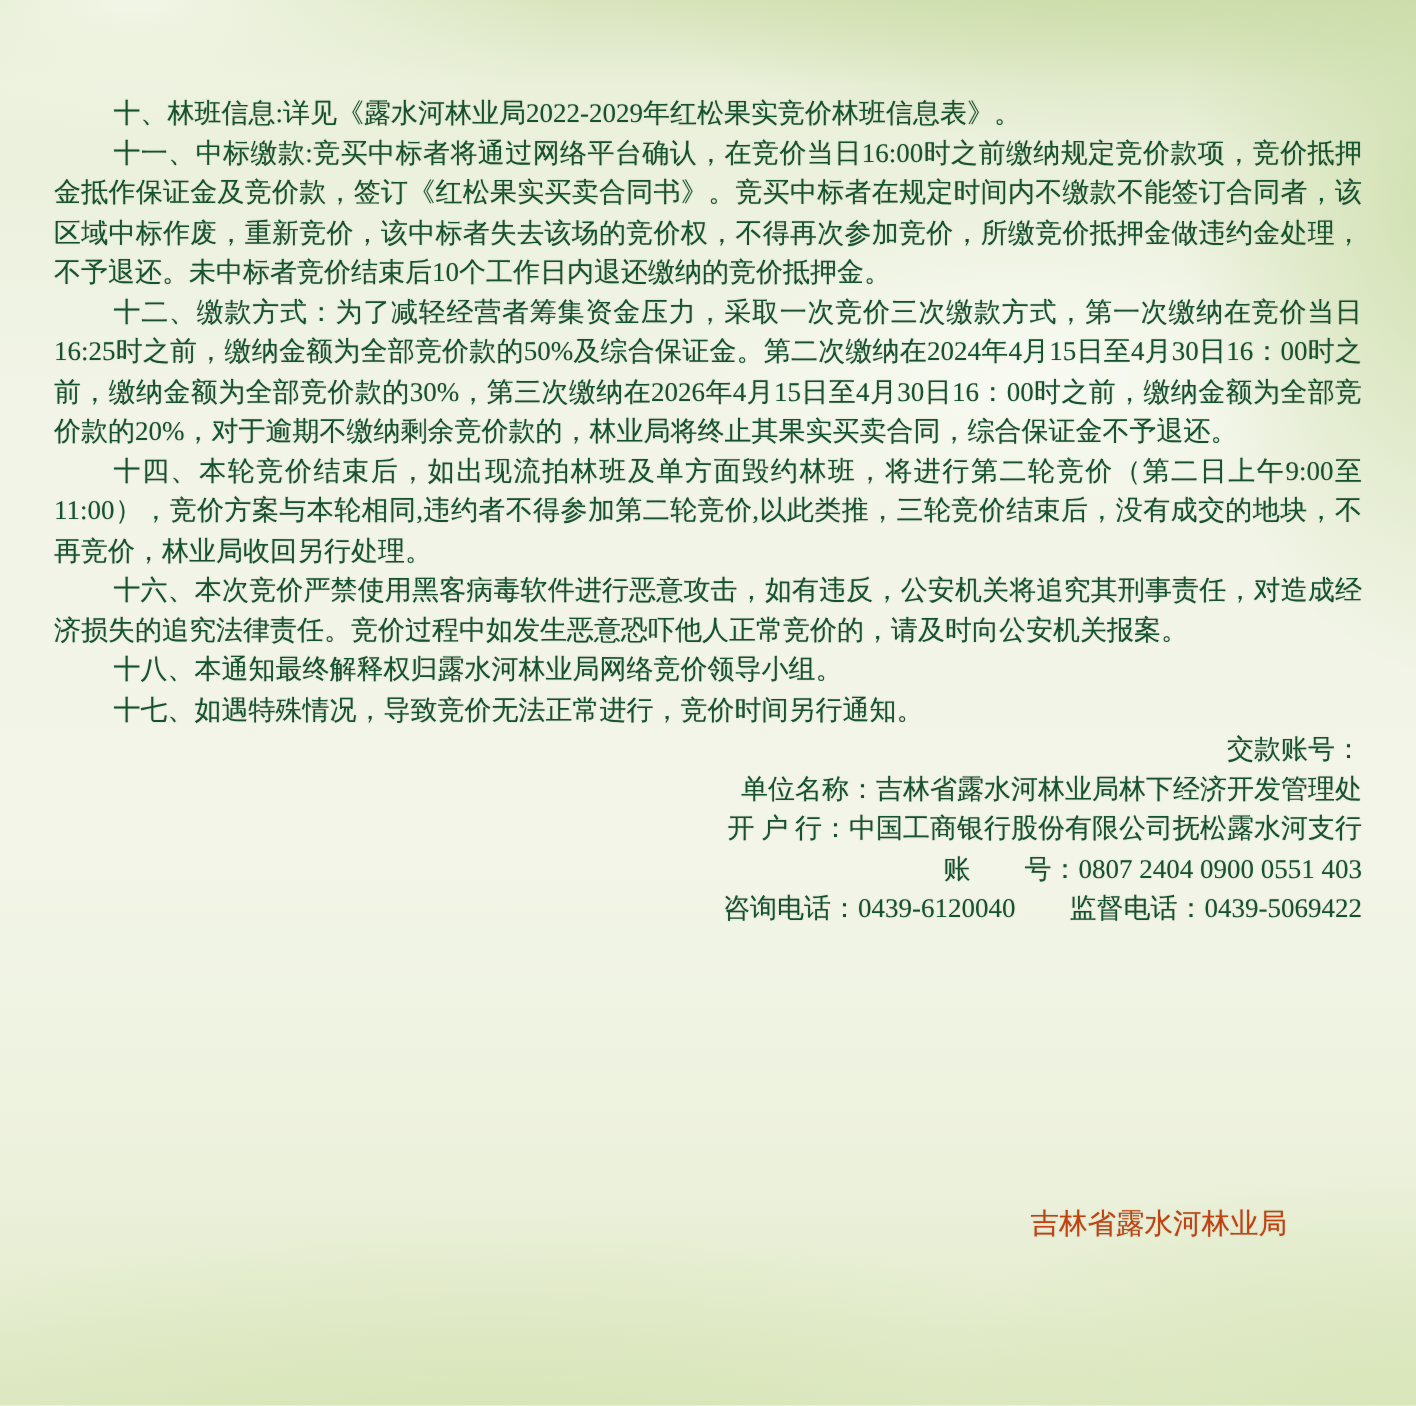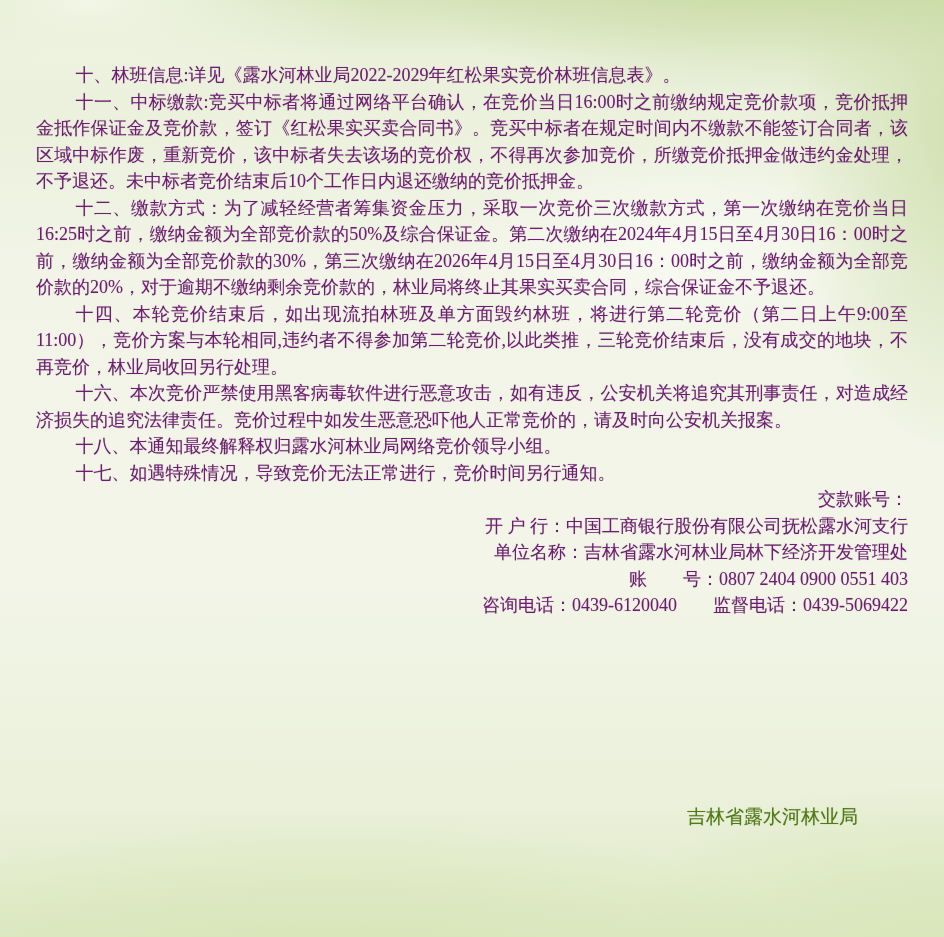--- a/index.html
+++ b/index.html
@@ -20,59 +20,59 @@
       radial-gradient(ellipse 320px 140px at 680px 250px, rgba(250,252,245,0.8),  rgba(250,252,245,0) 75%),
       radial-gradient(ellipse 700px 240px at 330px 1000px, rgba(209,225,173,0.8), rgba(209,225,173,0) 78%),
       radial-gradient(ellipse 420px 220px at 930px 940px, rgba(214,229,182,0.75), rgba(214,229,182,0) 75%),
       linear-gradient(180deg, #d8e4bc 0%, #eaf0da 6%, #f1f4e6 28%, #f2f5e7 62%, #ecf1dc 84%, #e0eac6 100%);
   }
   .doc {
     position: absolute;
     left: 36px;
     top: 62px;
     width: 872px;
-    color: #701a75;
+    color: #14532d;
     font-size: 18px;
     line-height: 26.5px;
     text-align: justify;
     text-shadow: 0 0 1px rgba(70,70,60,0.35);
   }
   .doc p {
     margin: 0;
     padding: 0;
     text-indent: 2.2em;
   }
   .doc p.account-line {
     text-indent: 0.85em;
     text-align: right;
   }
   .signature {
     position: absolute;
     top: 800px;
     right: 86px;
-    color: #4d7c0f;
+    color: #c2410c;
     font-size: 19px;
     line-height: 33px;
     text-align: center;
     text-shadow: 0 0 1px rgba(70,70,60,0.35);
   }
 </style>
 </head>
 <body>
 
 <div class="doc">
   <p>十、林班信息:详见《露水河林业局2022-2029年红松果实竞价林班信息表》。</p>
   <p>十一、中标缴款:竞买中标者将通过网络平台确认，在竞价当日16:00时之前缴纳规定竞价款项，竞价抵押金抵作保证金及竞价款，签订《红松果实买卖合同书》。竞买中标者在规定时间内不缴款不能签订合同者，该区域中标作废，重新竞价，该中标者失去该场的竞价权，不得再次参加竞价，所缴竞价抵押金做违约金处理，不予退还。未中标者竞价结束后10个工作日内退还缴纳的竞价抵押金。</p>
   <p>十二、缴款方式：为了减轻经营者筹集资金压力，采取一次竞价三次缴款方式，第一次缴纳在竞价当日16:25时之前，缴纳金额为全部竞价款的50%及综合保证金。第二次缴纳在2024年4月15日至4月30日16：00时之前，缴纳金额为全部竞价款的30%，第三次缴纳在2026年4月15日至4月30日16：00时之前，缴纳金额为全部竞价款的20%，对于逾期不缴纳剩余竞价款的，林业局将终止其果实买卖合同，综合保证金不予退还。</p>
   <p>十四、本轮竞价结束后，如出现流拍林班及单方面毁约林班，将进行第二轮竞价（第二日上午9:00至11:00），竞价方案与本轮相同,违约者不得参加第二轮竞价,以此类推，三轮竞价结束后，没有成交的地块，不再竞价，林业局收回另行处理。</p>
   <p>十六、本次竞价严禁使用黑客病毒软件进行恶意攻击，如有违反，公安机关将追究其刑事责任，对造成经济损失的追究法律责任。竞价过程中如发生恶意恐吓他人正常竞价的，请及时向公安机关报案。</p>
   <p>十八、本通知最终解释权归露水河林业局网络竞价领导小组。</p>
   <p>十七、如遇特殊情况，导致竞价无法正常进行，竞价时间另行通知。</p>
   <p class="account-line">交款账号：</p>
+  <p class="account-line">单位名称：吉林省露水河林业局林下经济开发管理处</p>
   <p class="account-line">开 户 行：中国工商银行股份有限公司抚松露水河支行</p>
-  <p class="account-line">单位名称：吉林省露水河林业局林下经济开发管理处</p>
   <p class="account-line">账　　号：0807 2404 0900 0551 403</p>
   <p class="account-line">咨询电话：0439-6120040　　监督电话：0439-5069422</p>
 </div>
 
 <div class="signature">
   <div>吉林省露水河林业局</div>
 </div>
 
 </body></html>

